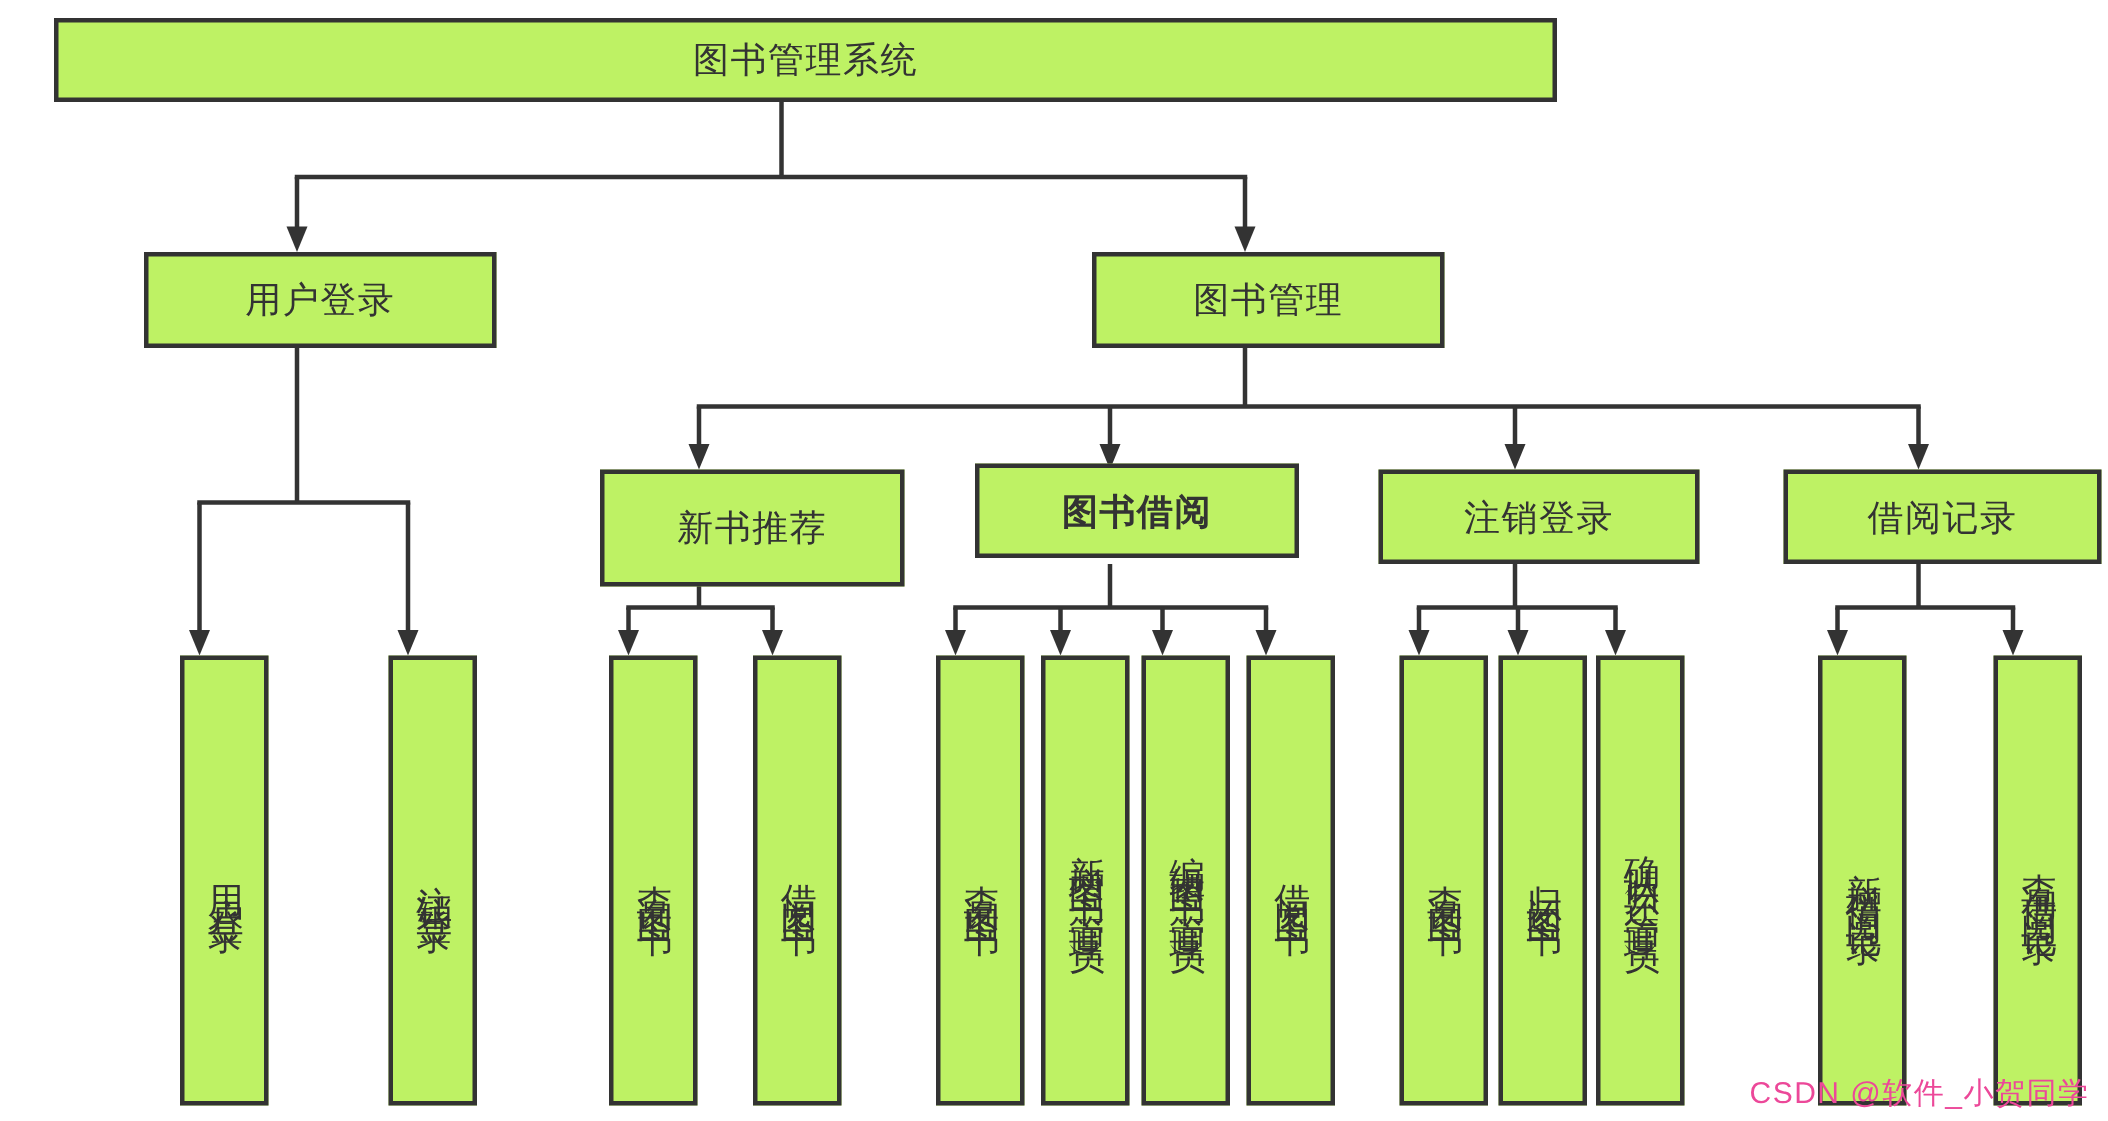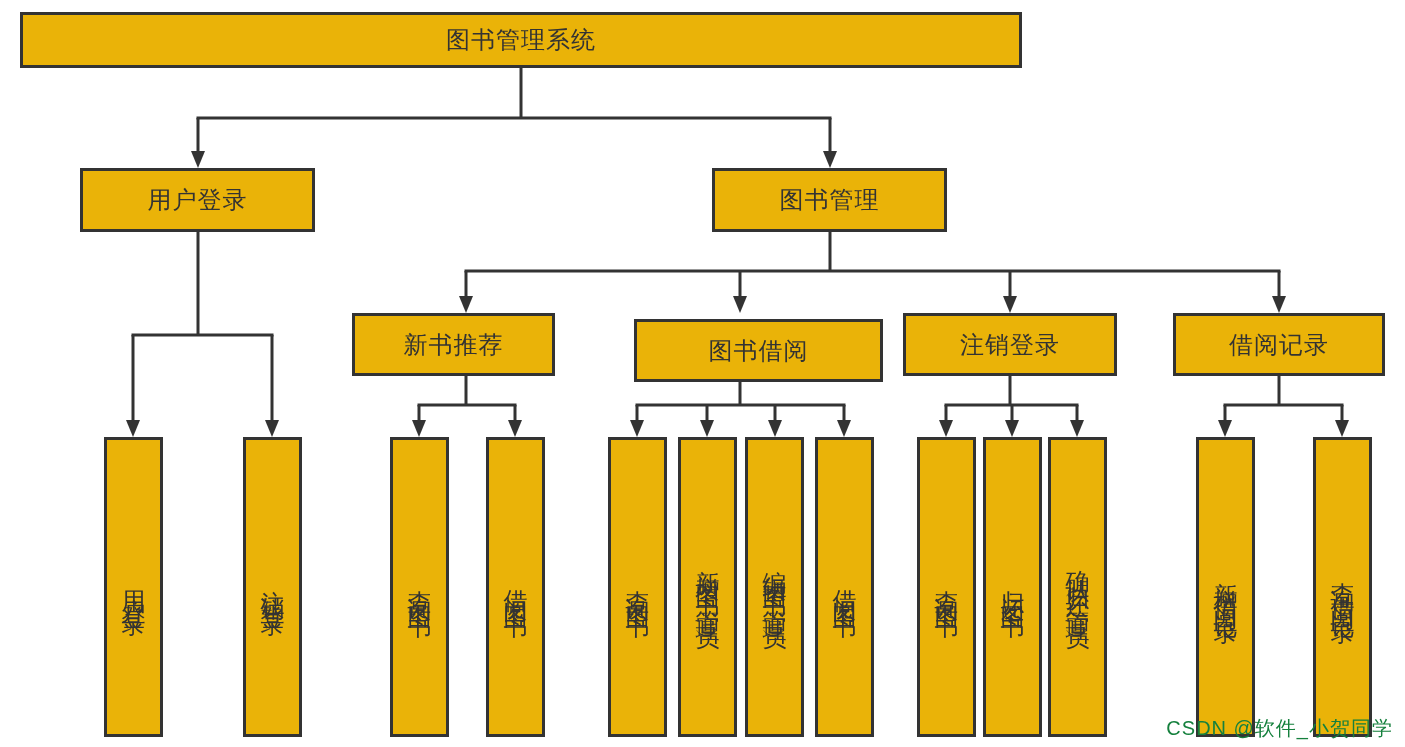--- a/index.html
+++ b/index.html
@@ -14,40 +14,41 @@
   }
   .connectors {
     position: absolute;
     left: 0; top: 0;
     width: 1405px; height: 747px;
     z-index: 1;
   }
   .box {
     position: absolute;
     border: 3px solid #333333;
-    background: #eab308;
+    background: #bef264;
     color: #333333;
     display: flex;
     align-items: center;
     justify-content: center;
     font-size: 24px;
     z-index: 2;
     white-space: nowrap;
+    margin-left: 16px;
   }
   .h-box { letter-spacing: 1px; }
   .v-box {
     writing-mode: vertical-rl;
     letter-spacing: 8px;
     line-height: 1;
   }
   .watermark {
     position: absolute;
     right: 12px;
     bottom: 5px;
-    color: #15803d;
+    color: #ec4899;
     font-size: 20px;
     letter-spacing: 1px;
     z-index: 3;
     pointer-events: none;
   }
 </style>
 </head>
 <body>
 
 <div class="canvas">
@@ -105,22 +106,22 @@
       <polygon points="1225,437 1218,420 1232,420" fill="#333333"></polygon>
       <line x1="1342" y1="405" x2="1342" y2="422" stroke="#333333" stroke-width="3"></line>
       <polygon points="1342,437 1335,420 1349,420" fill="#333333"></polygon>
     </svg>
 
   <div class="box h-box" style="left:20px; top:12px; width:1002px; height:56px;">图书管理系统</div>
 
   <div class="box h-box" style="left:80px; top:168px; width:235px; height:64px;">用户登录</div>
   <div class="box h-box" style="left:712px; top:168px; width:235px; height:64px;text-align:center;">图书管理</div>
 
-  <div class="box h-box" style="left:352px; top:313px; width:203px; height:63px;">新书推荐</div>
-  <div class="box h-box" style="left:634px; top:319px; width:249px; height:63px;">图书借阅</div>
+  <div class="box h-box" style="left:384px; top:313px; width:203px; height:78px;">新书推荐</div>
+  <div class="box h-box" style="left:634px; top:309px; width:216px; height:63px;font-weight:bold;">图书借阅</div>
   <div class="box h-box" style="left:903px; top:313px; width:214px; height:63px;">注销登录</div>
   <div class="box h-box" style="left:1173px; top:313px; width:212px; height:63px;">借阅记录</div>
 
   <div class="box v-box" style="left:104px; top:437px; width:59px; height:300px;">用户登录</div>
   <div class="box v-box" style="left:243px; top:437px; width:59px; height:300px;">注销登录</div>
 
   <div class="box v-box" style="left:390px; top:437px; width:59px; height:300px;">查询图书</div>
   <div class="box v-box" style="left:486px; top:437px; width:59px; height:300px;">借阅图书</div>
 
   <div class="box v-box" style="left:608px; top:437px; width:59px; height:300px;">查询图书</div>

